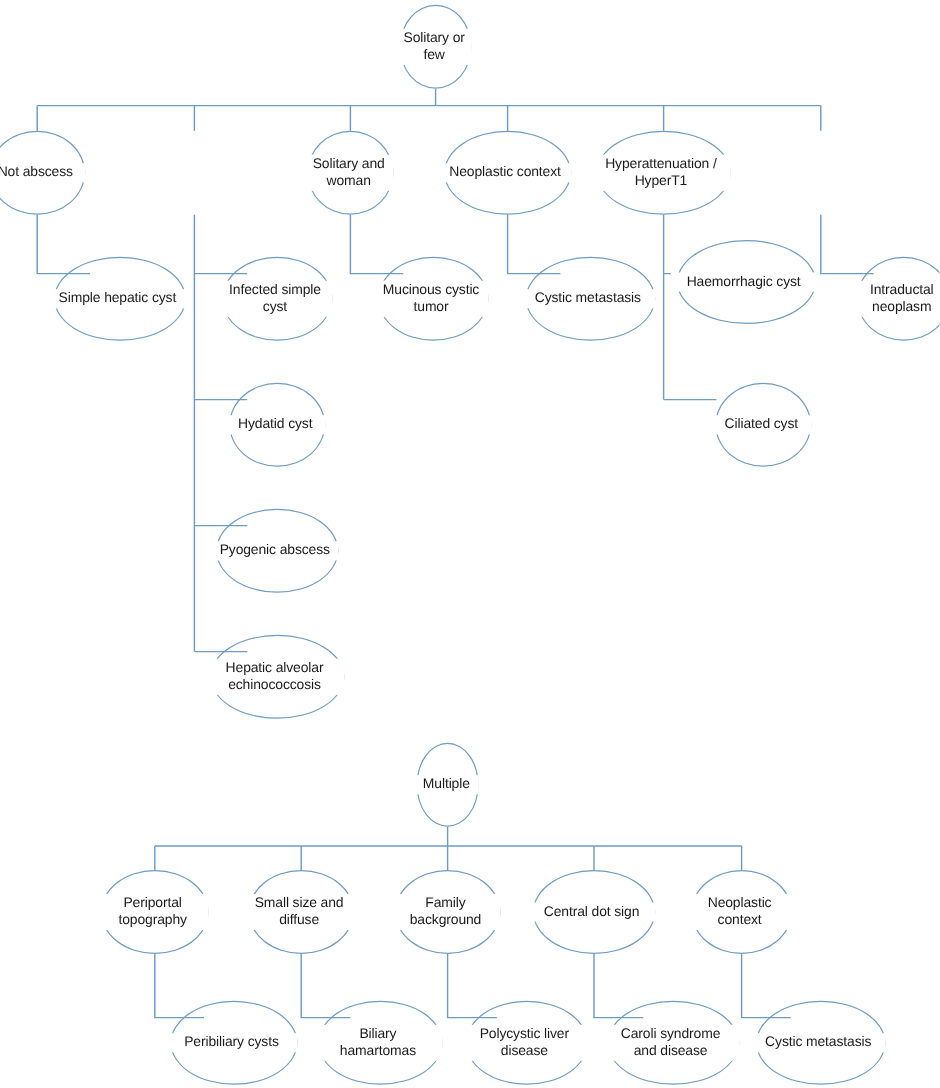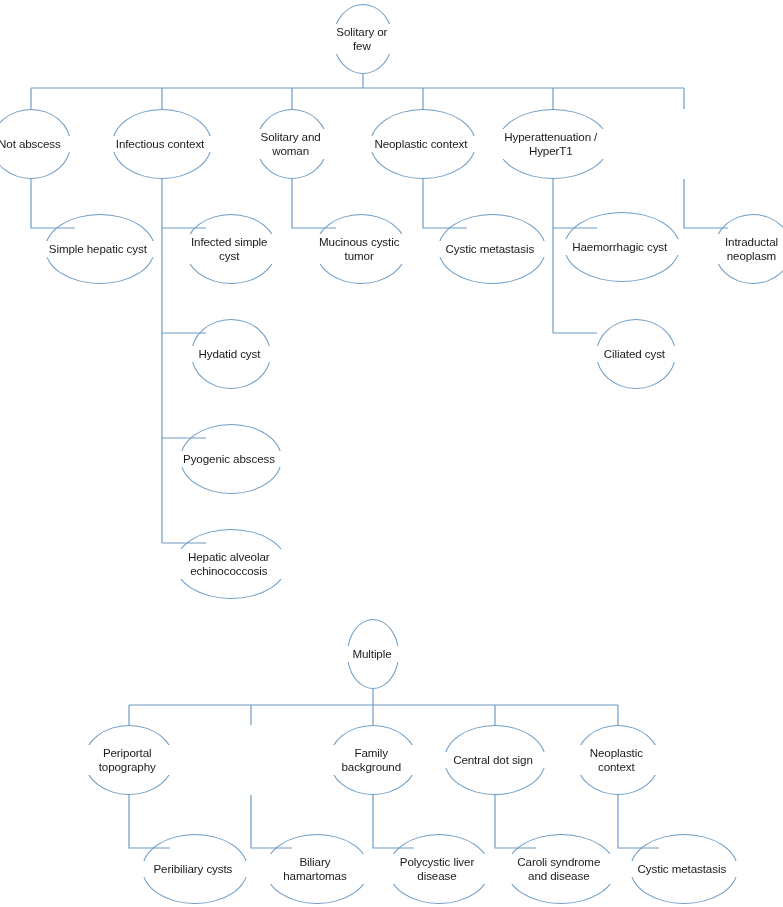--- a/index.html
+++ b/index.html
@@ -127,26 +127,20 @@
     </div>
   </div>
 
   <div class="node" style="left:-9px; top:109px; width:80px; height:70px;">
     <div class="node-ellipse"></div>
     <div class="node-label-wrap">
       <span class="node-label">Not abscess</span>
     </div>
   </div>
 
-  <div class="node" style="left:112px; top:109px; width:100px; height:70px;">
-    <div class="node-ellipse"></div>
-    <div class="node-label-wrap">
-      <span class="node-label">Infectious context</span>
-    </div>
-  </div>
 
   <div class="node" style="left:256px; top:109px; width:72px; height:70px;">
     <div class="node-ellipse"></div>
     <div class="node-label-wrap">
       <span class="node-label">Solitary and
 woman</span>
     </div>
   </div>
 
   <div class="node" style="left:370px; top:109px; width:106px; height:70px;">
@@ -210,21 +204,21 @@
     </div>
   </div>
 
   <div class="node" style="left:438px; top:214px; width:108px; height:70px;">
     <div class="node-ellipse"></div>
     <div class="node-label-wrap">
       <span class="node-label">Cystic metastasis</span>
     </div>
   </div>
 
-  <div class="node" style="left:564px; top:212px; width:116px; height:70px;">
+  <div class="node" style="left:564px; top:200px; width:116px; height:70px;">
     <div class="node-ellipse"></div>
     <div class="node-label-wrap">
       <span class="node-label">Haemorrhagic cyst</span>
     </div>
   </div>
 
   <div class="node" style="left:596px; top:319px; width:80px; height:70px;">
     <div class="node-ellipse"></div>
     <div class="node-label-wrap">
       <span class="node-label">Ciliated cyst</span>
@@ -247,20 +241,27 @@
   </div>
 
   <div class="node" style="left:84px; top:725px; width:90px; height:70px;">
     <div class="node-ellipse"></div>
     <div class="node-label-wrap">
       <span class="node-label">Periportal
 topography</span>
     </div>
   </div>
 
+  <div class="node" style="left:207px; top:725px; width:88px; height:70px;">
+    <div class="node-ellipse"></div>
+    <div class="node-label-wrap">
+      <span class="node-label">Small size and
+diffuse</span>
+    </div>
+  </div>
 
   <div class="node" style="left:329px; top:725px; width:88px; height:70px;">
     <div class="node-ellipse"></div>
     <div class="node-label-wrap">
       <span class="node-label">Family
 background</span>
     </div>
   </div>
 
   <div class="node" style="left:444px; top:725px; width:102px; height:70px;">

